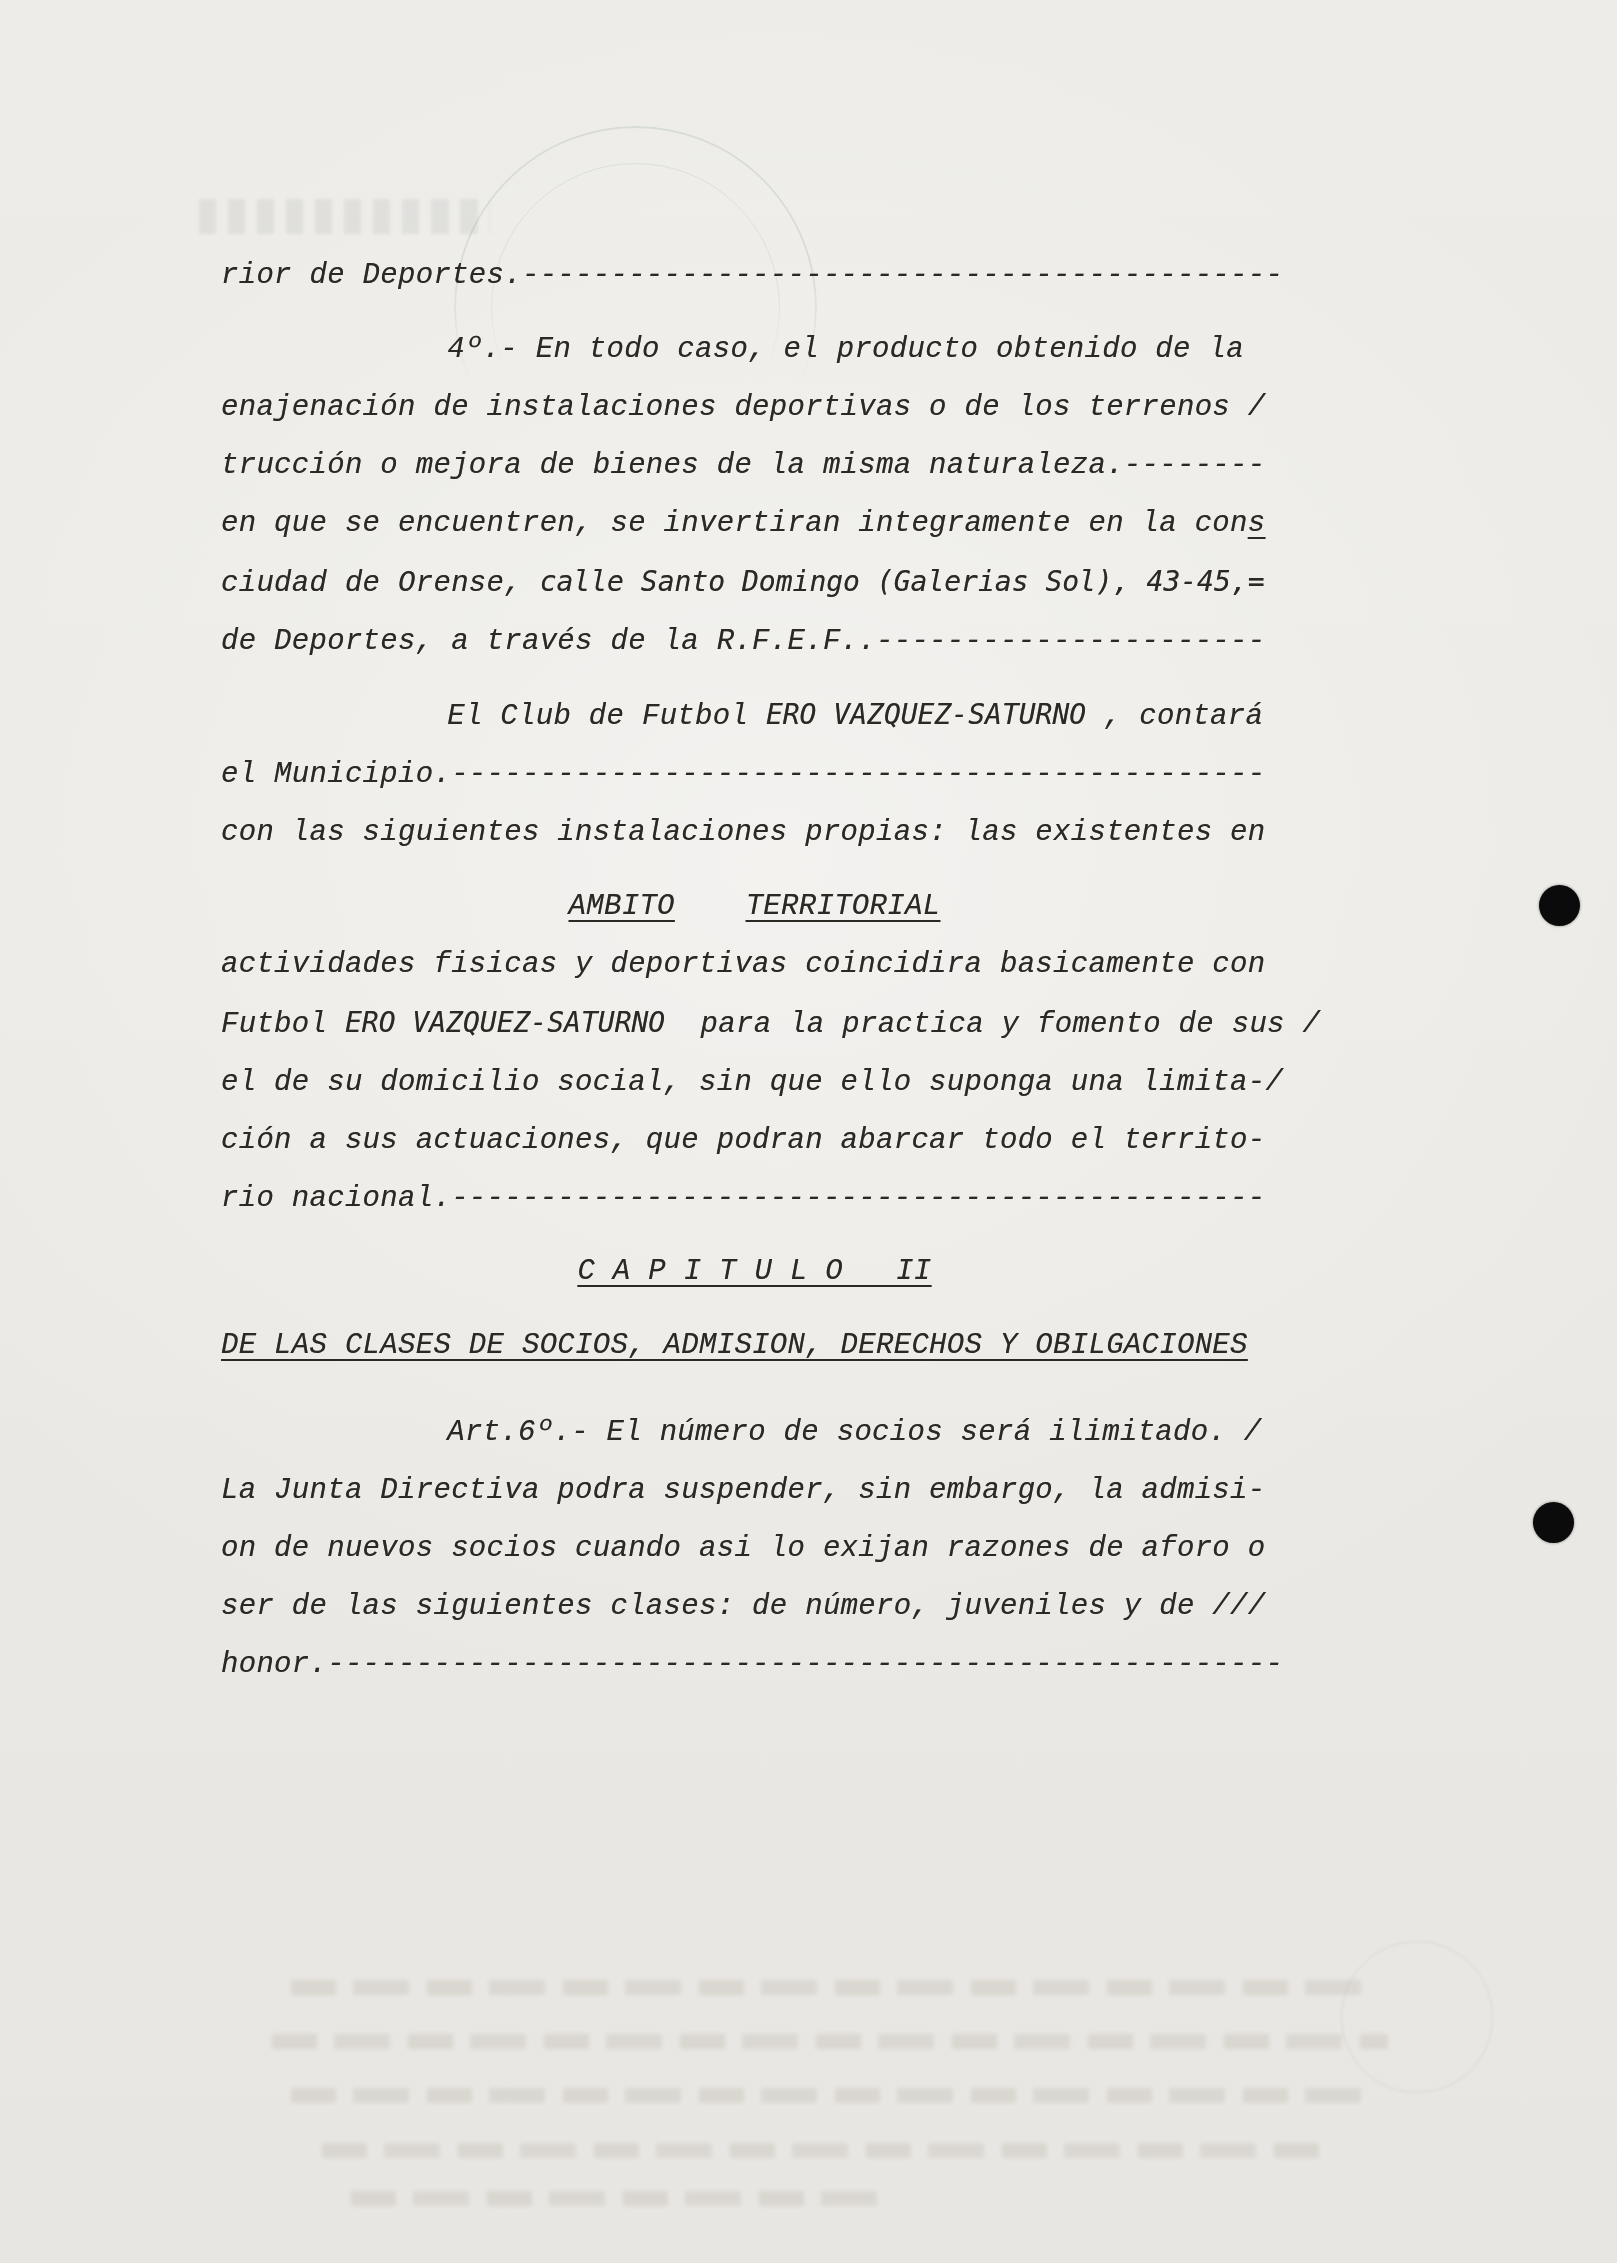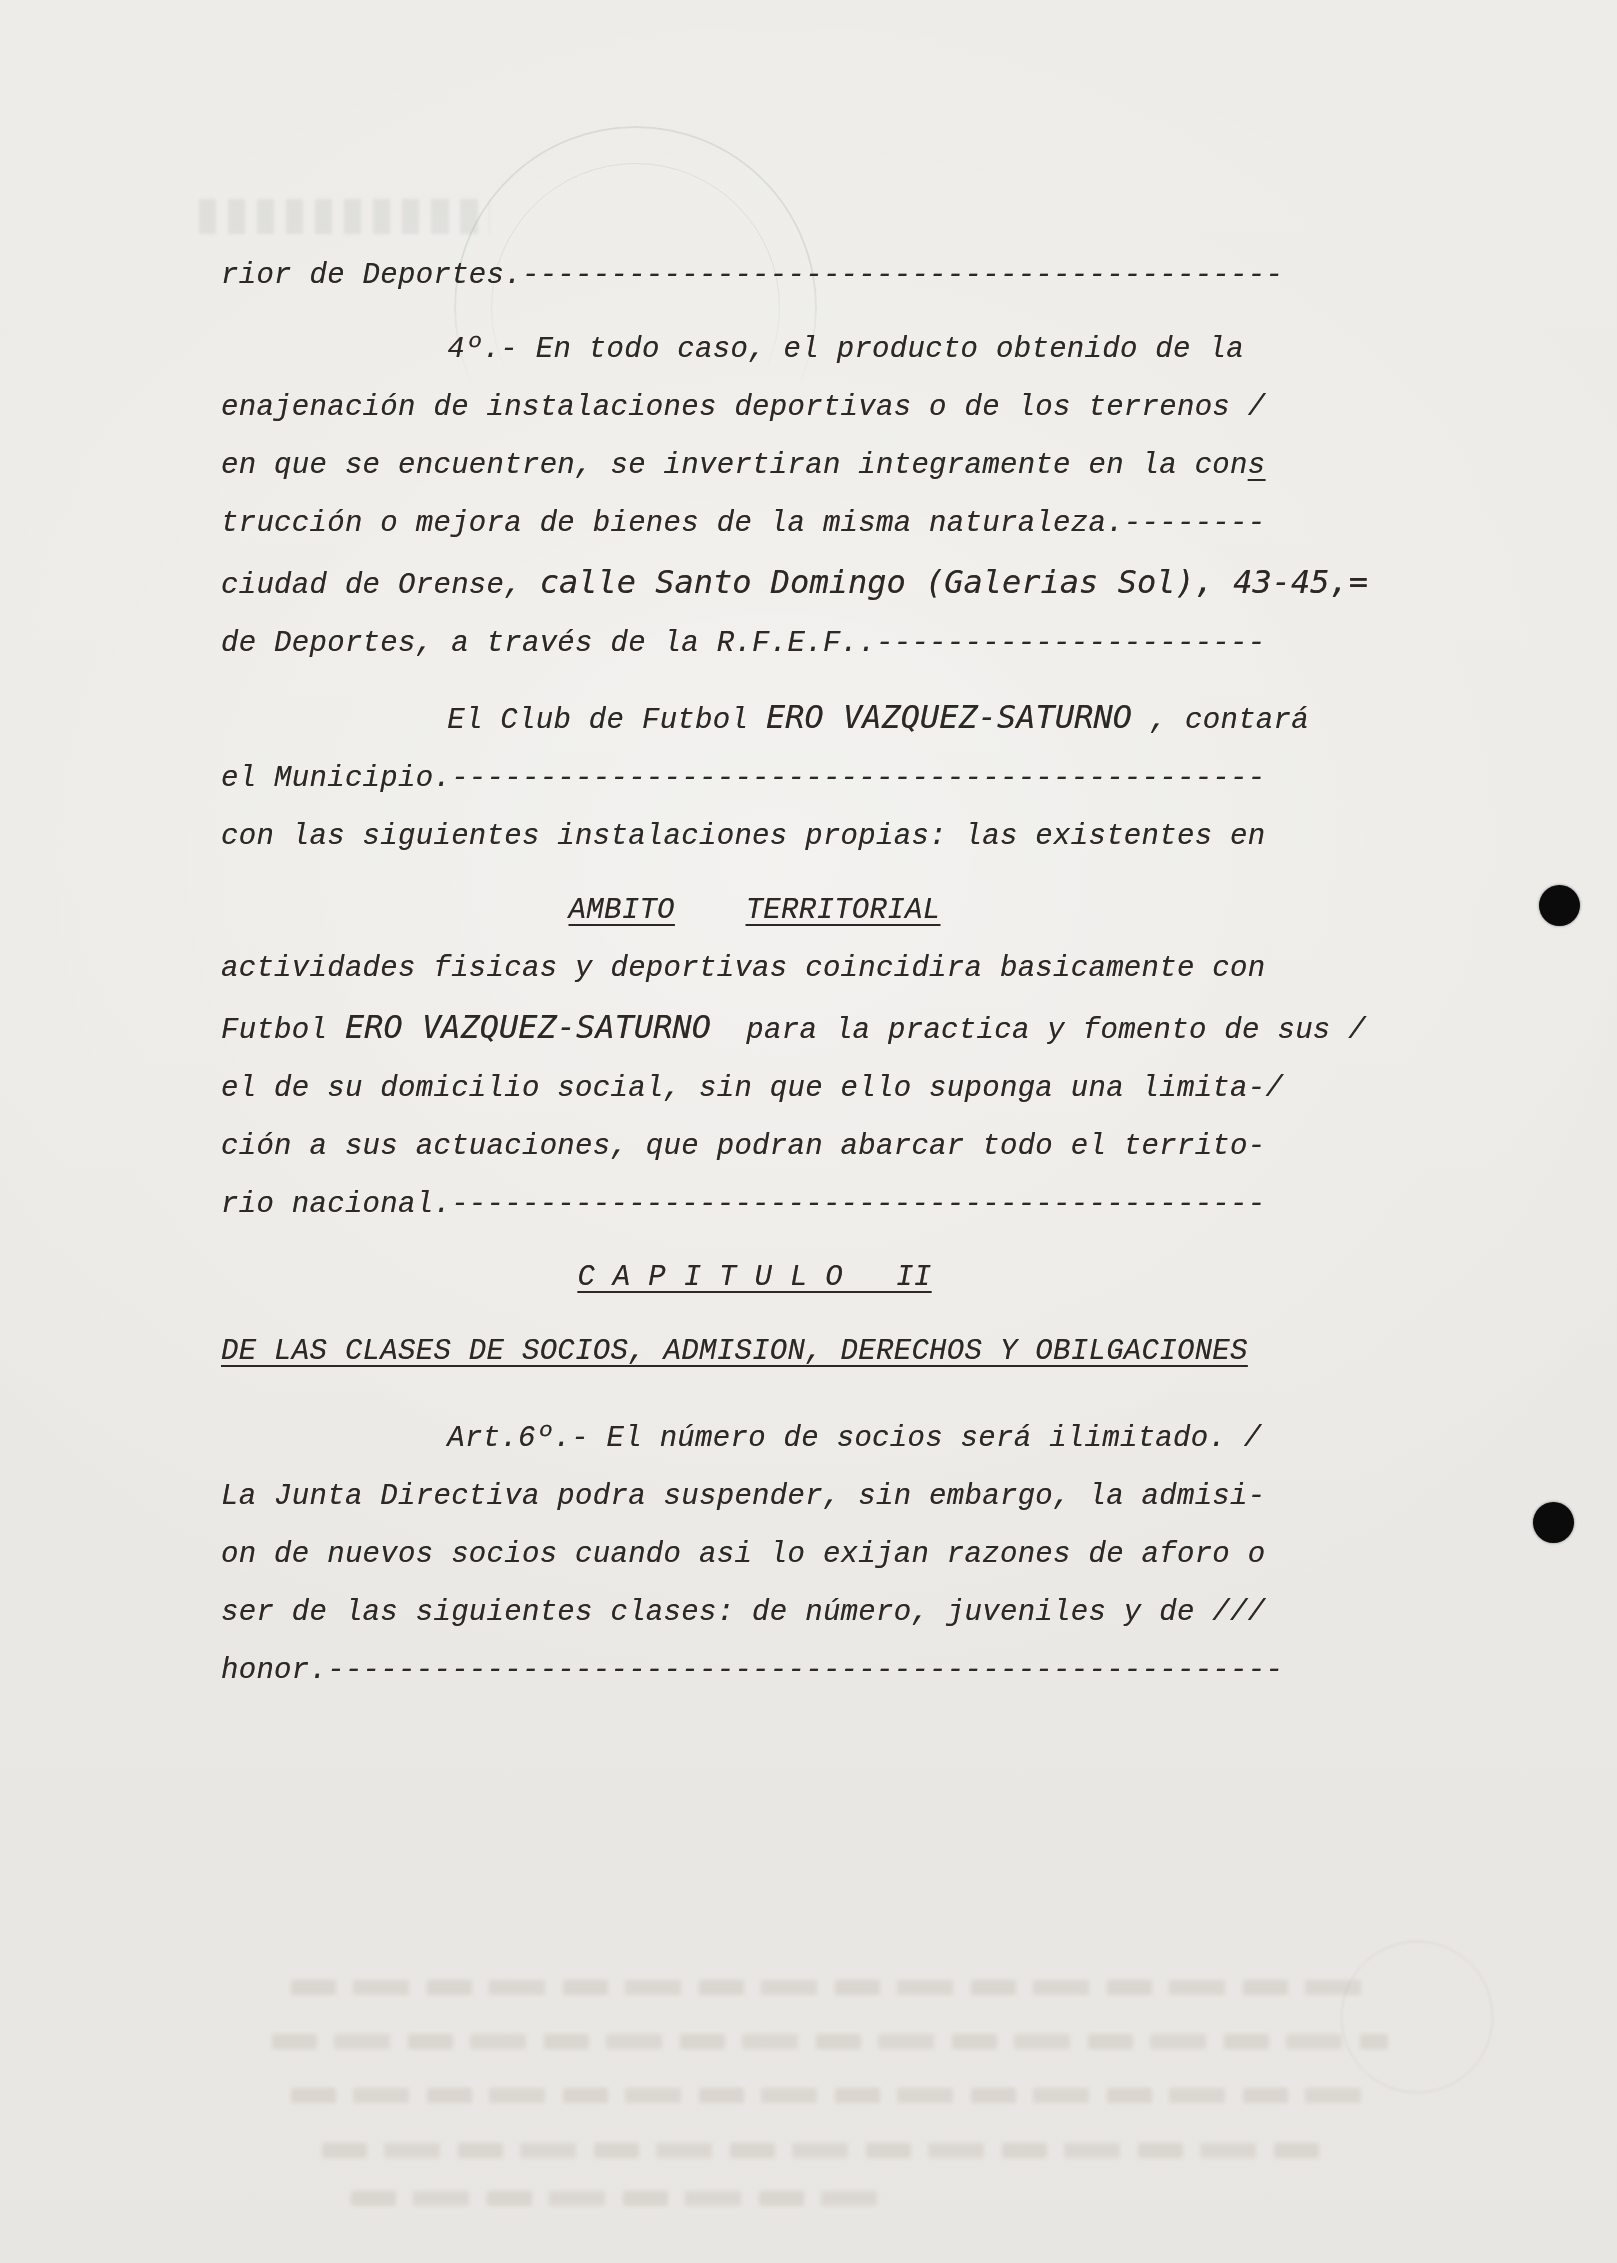--- a/index.html
+++ b/index.html
@@ -22,21 +22,21 @@
     font-size: 29px; line-height: 58px;
     color: #2c2924; letter-spacing: 0.3px;
     text-shadow: 0 0 0.6px rgba(44,41,36,.55);
   }
   .line { white-space: pre; }
   .indent { padding-left: 13ch; }
   .center { text-align: center; }
   .g1 { margin-top: 15.5px; }
   .g2 { margin-top: 29px; }
   .u { text-decoration: underline; text-decoration-thickness: 1.9px; text-underline-offset: 5.8px; }
-  .fill { font-family: "DejaVu Sans Mono", monospace; font-size: 32px; letter-spacing: 0; }
+  .fill { font-family: "DejaVu Sans Mono", monospace; font-size: 28px; letter-spacing: 0; }
 
   .hole {
     position: absolute; width: 41px; height: 41px; border-radius: 50%;
     background: #0b0b0b; box-shadow: 0 0 2.9px rgba(0,0,0,.45);
   }
   .hole-1 { left: 1539px; top: 885px; }
   .hole-2 { left: 1533px; top: 1502px; }
 
   .stamp-top {
     position: absolute; left: 454px; top: 126px; width: 359px; height: 359px;
@@ -75,22 +75,22 @@
 
 <div class="page">
 
   <div class="stamp-top"></div>
   <div class="bleed-num"></div>
 
   <div class="doc">
       <div class="line"><span>rior de Deportes.-------------------------------------------</span></div>
       <div class="line indent g1"><span>4º.- En todo caso, el producto obtenido de la</span></div>
       <div class="line"><span>enajenación de instalaciones deportivas o de los terrenos /</span></div>
+      <div class="line"><span>trucción o mejora de bienes de la misma naturaleza.--------</span></div>
       <div class="line"><span>en que se encuentren, se invertiran integramente en la con</span><span class="u">s</span></div>
-      <div class="line"><span>trucción o mejora de bienes de la misma naturaleza.--------</span></div>
       <div class="line"><span>ciudad de Orense, </span><span class="fill">calle Santo Domingo (Galerias Sol), 43-45,=</span></div>
       <div class="line"><span>de Deportes, a través de la R.F.E.F..----------------------</span></div>
       <div class="line indent g1"><span>El Club de Futbol </span><span class="fill">ERO VAZQUEZ-SATURNO</span><span> , contará</span></div>
       <div class="line"><span>el Municipio.----------------------------------------------</span></div>
       <div class="line"><span>con las siguientes instalaciones propias: las existentes en</span></div>
       <div class="line center g1"><span class="u">AMBITO</span><span>    </span><span class="u">TERRITORIAL</span></div>
       <div class="line"><span>actividades fisicas y deportivas coincidira basicamente con</span></div>
       <div class="line"><span>Futbol </span><span class="fill">ERO VAZQUEZ-SATURNO</span><span>  para la practica y fomento de sus /</span></div>
       <div class="line"><span>el de su domicilio social, sin que ello suponga una limita-/</span></div>
       <div class="line"><span>ción a sus actuaciones, que podran abarcar todo el territo-</span></div>

